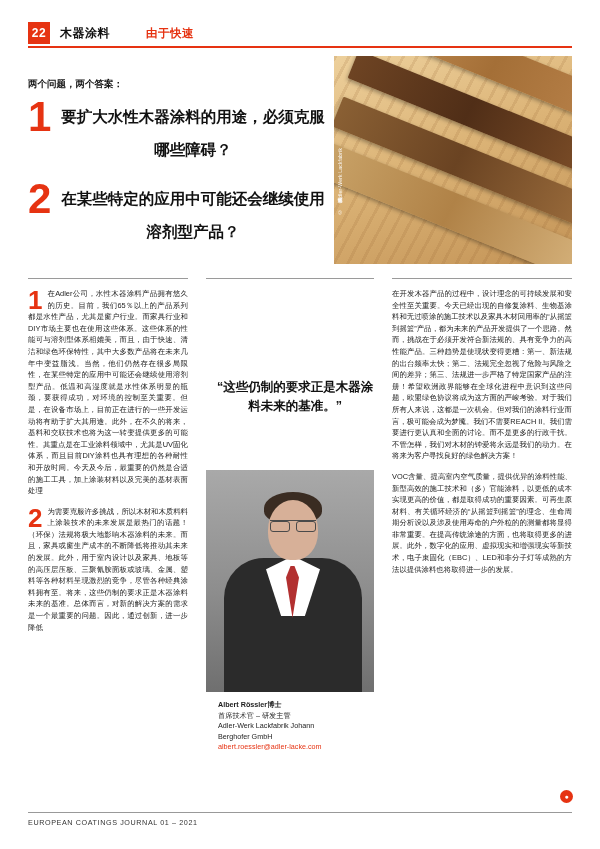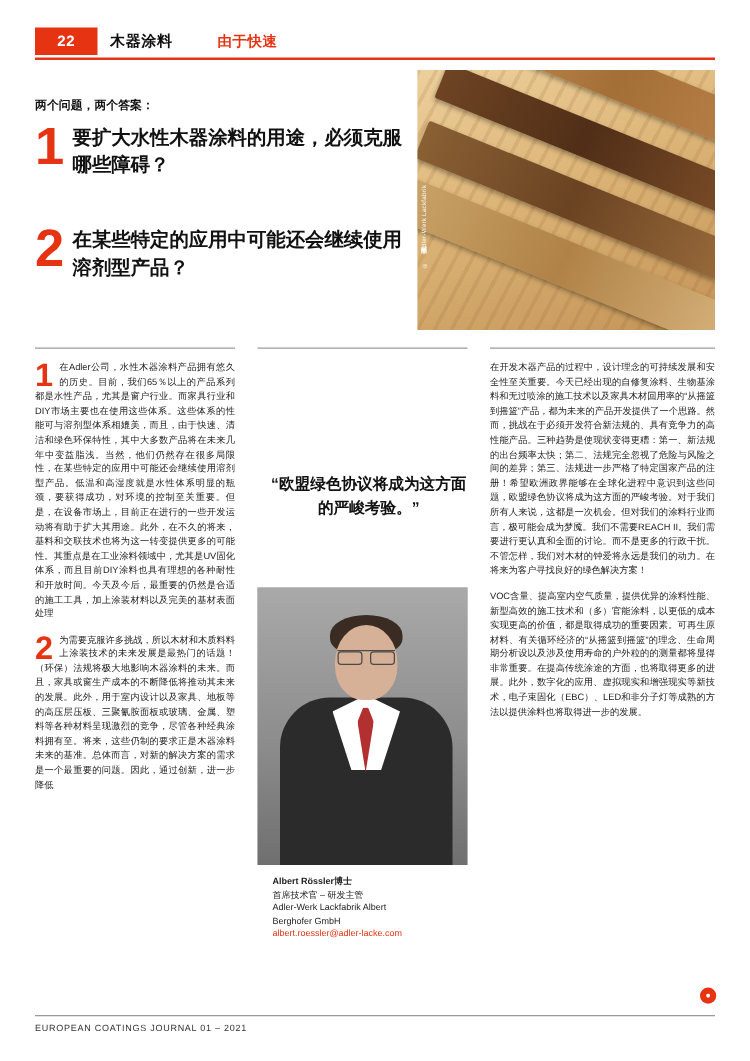--- a/index.html
+++ b/index.html
@@ -27,21 +27,21 @@
   .header {
     position: absolute;
     left: 28px;
     top: 20px;
     width: 544px;
     height: 26px;
     display: flex;
     align-items: center;
   }
   .page-num-box {
-    width: 50px;
+    width: 22px;
     height: 22px;
     background: #e63312;
     color: #ffffff;
     font-size: 12px;
     font-weight: bold;
     display: flex;
     align-items: center;
     justify-content: center;
     letter-spacing: 0.5px;
   }
@@ -89,24 +89,25 @@
   .q-num {
     font-size: 42px;
     line-height: 38px;
     font-weight: bold;
     color: #e63312;
     width: 30px;
     flex: none;
   }
   .q-text {
     font-size: 15.5px;
-    line-height: 22px;
+    line-height: 33px;
     font-weight: bold;
     color: #111111;
     padding-top: 2px;
+    text-align: center;
   }
 
   
   .photo {
     position: absolute;
     left: 334px;
     top: 56px;
     width: 238px;
     height: 208px;
     overflow: hidden;
@@ -363,39 +364,39 @@
     <p class="drop-para">
       <span class="dropcap">1</span>
       <span>在Adler公司，水性木器涂料产品拥有悠久的历史。目前，我们65％以上的产品系列都是水性产品，尤其是窗户行业。而家具行业和DIY市场主要也在使用这些体系。这些体系的性能可与溶剂型体系相媲美，而且，由于快速、清洁和绿色环保特性，其中大多数产品将在未来几年中变益脂浅。当然，他们仍然存在很多局限性，在某些特定的应用中可能还会继续使用溶剂型产品。低温和高湿度就是水性体系明显的瓶颈，要获得成功，对环境的控制至关重要。但是，在设备市场上，目前正在进行的一些开发运动将有助于扩大其用途。此外，在不久的将来，基料和交联技术也将为这一转变提供更多的可能性。其重点是在工业涂料领域中，尤其是UV固化体系，而且目前DIY涂料也具有理想的各种耐性和开放时间。今天及今后，最重要的仍然是合适的施工工具，加上涂装材料以及完美的基材表面处理</span>
     </p>
     <p class="drop-para">
       <span class="dropcap">2</span>
       <span>为需要克服许多挑战，所以木材和木质料料上涂装技术的未来发展是最热门的话题！（环保）法规将极大地影响木器涂料的未来。而且，家具或窗生产成本的不断降低将推动其未来的发展。此外，用于室内设计以及家具、地板等的高压层压板、三聚氰胺面板或玻璃、金属、塑料等各种材料呈现激烈的竞争，尽管各种经典涂料拥有至。将来，这些仍制的要求正是木器涂料未来的基准。总体而言，对新的解决方案的需求是一个最重要的问题。因此，通过创新，进一步降低</span>
     </p>
   </div>
 
-  <div class="pullquote">“欧盟绿色协议将成为这方面的严峻考验。”</div>
+  <div class="pullquote">“这些仍制的要求正是木器涂料未来的基准。”</div>
 
   <div class="portrait">
     <div class="portrait-bg"></div>
     <div class="p-body"></div>
     <div class="p-shirt"></div>
     <div class="p-tie"></div>
     <div class="p-hair"></div>
     <div class="p-head"></div>
     <div class="p-glasses">
       <div class="p-glass-l"></div>
       <div class="p-glass-r"></div>
     </div>
   </div>
 
   <div class="caption">
     <div class="name">Albert Rössler博士</div>
     <div>首席技术官 – 研发主管</div>
-    <div>Adler-Werk Lackfabrik Albert</div>
+    <div>Adler-Werk Lackfabrik Johann</div>
     <div>Berghofer GmbH</div>
     <div class="email">albert.roessler@adler-lacke.com</div>
   </div>
 
   <div class="col col-c">
     <p>在开发木器产品的过程中，设计理念的可持续发展和安全性至关重要。今天已经出现的自修复涂料、生物基涂料和无过喷涂的施工技术以及家具木材回用率的“从摇篮到摇篮”产品，都为未来的产品开发提供了一个思路。然而，挑战在于必须开发符合新法规的、具有竞争力的高性能产品。三种趋势是使现状变得更糟：第一、新法规的出台频率太快；第二、法规完全忽视了危险与风险之间的差异；第三、法规进一步严格了特定国家产品的注册！希望欧洲政界能够在全球化进程中意识到这些问题，欧盟绿色协议将成为这方面的严峻考验。对于我们所有人来说，这都是一次机会。但对我们的涂料行业而言，极可能会成为梦魇。我们不需要REACH II。我们需要进行更认真和全面的讨论。而不是更多的行政干扰。不管怎样，我们对木材的钟爱将永远是我们的动力。在将来为客户寻找良好的绿色解决方案！</p>
     <p>VOC含量、提高室内空气质量，提供优异的涂料性能、新型高效的施工技术和（多）官能涂料，以更低的成本实现更高的价值，都是取得成功的重要因素。可再生原材料、有关循环经济的“从摇篮到摇篮”的理念、生命周期分析设以及涉及使用寿命的户外粒的的测量都将显得非常重要。在提高传统涂途的方面，也将取得更多的进展。此外，数字化的应用、虚拟现实和增强现实等新技术，电子束固化（EBC）、LED和非分子灯等成熟的方法以提供涂料也将取得进一步的发展。</p>
   </div>
 
   <div class="footer-badge">●</div>

